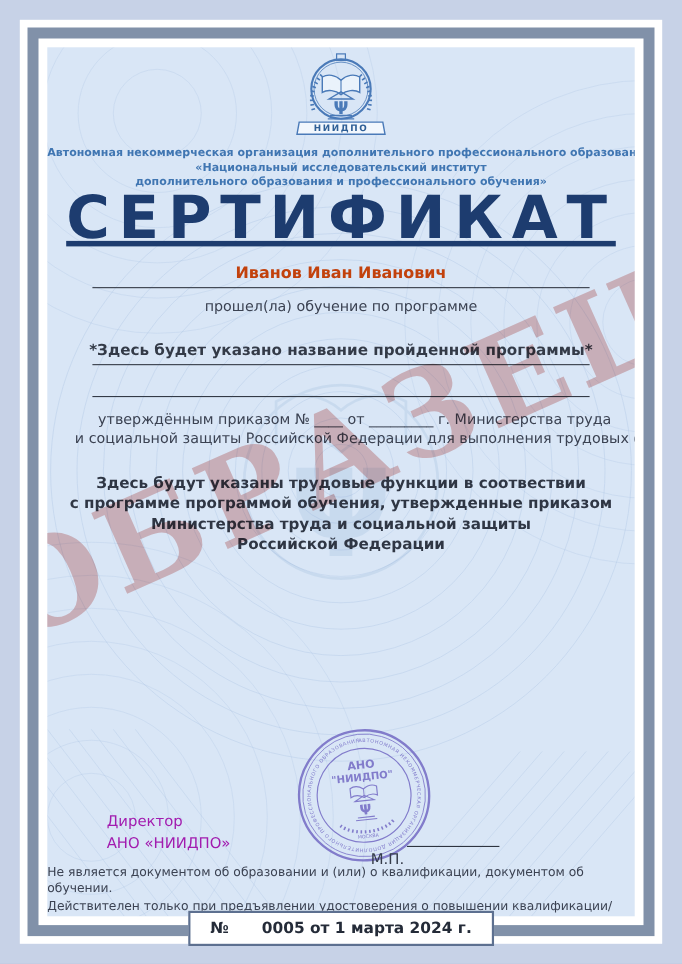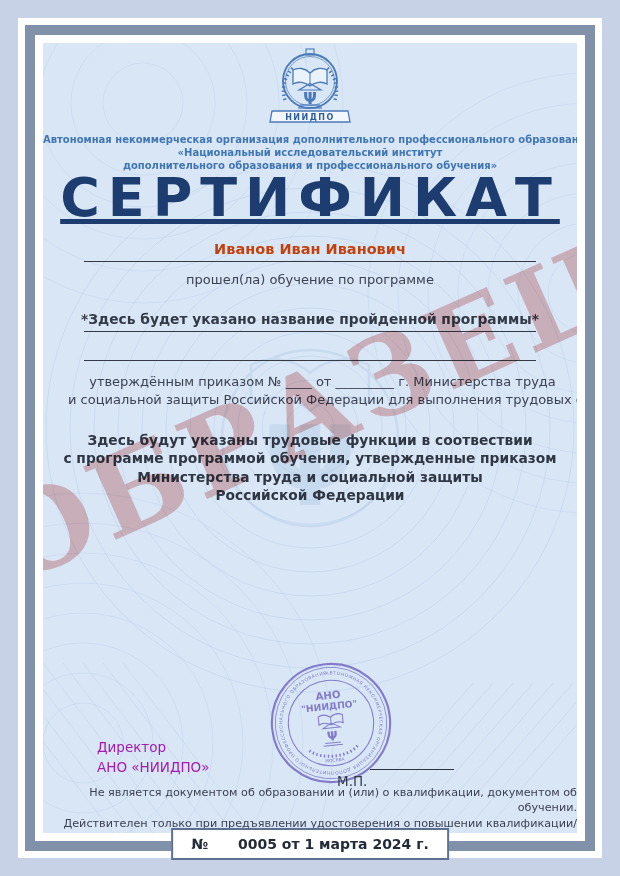--- a/index.html
+++ b/index.html
@@ -26,21 +26,21 @@
   .passed { margin-top:10px; font-size:13px; }
   .program { margin-top:24px; font-size:13.8px; font-weight:bold; color:#333a47; }
   .comp { margin-top:14px; font-size:13px; line-height:1.35; }
   .order { margin-top:12px; font-size:13px; line-height:1.4; white-space:nowrap;padding-left:25px; }
   .functions { margin-top:22px; font-size:13.8px; font-weight:bold; color:#2f3644; line-height:1.34; }
 
   .stamp { position:absolute; left:225px; top:617px; z-index:3; opacity:0.82; }
   .director { position:absolute; left:54px; top:694px; z-index:4; font-size:13.5px; line-height:1.5; color:#a21caf; text-align:left; }
   .mp-label { position:absolute; left:294px; top:730px; z-index:4; font-size:13.5px; color:#353c49; }
   .sig-line { position:absolute; left:327px; top:710px; width:84px; height:17px; border-bottom:1.5px solid #2e3440; z-index:4; }
-  .disclaimer { position:absolute; left:0; right:0; top:742px; z-index:4; text-align:right; font-size:11.2px; line-height:1.38; color:#3b4252; }
+  .disclaimer { position:absolute; left:0; right:0; top:742px; z-index:4; text-align:left; font-size:11.2px; line-height:1.38; color:#3b4252; }
 
   .watermark { position:absolute; left:50%; top:368px; transform:translate(-50%,-50%) rotate(-24deg);
     z-index:6; font-family:"DejaVu Serif","Liberation Serif",serif; font-weight:bold; font-size:110px;
     letter-spacing:6px; color:rgba(192,74,68,0.34); white-space:nowrap; mix-blend-mode:multiply; pointer-events:none; }
 
   .number-box { position:absolute; left:50%; top:828px; transform:translateX(-50%); z-index:10;
     background:#ffffff; border:2px solid #5d7090; padding:6px 18px; display:flex; gap:30px;
     font-size:14px; font-weight:bold; color:#242b38; white-space:nowrap; }
 </style>
 </head>

